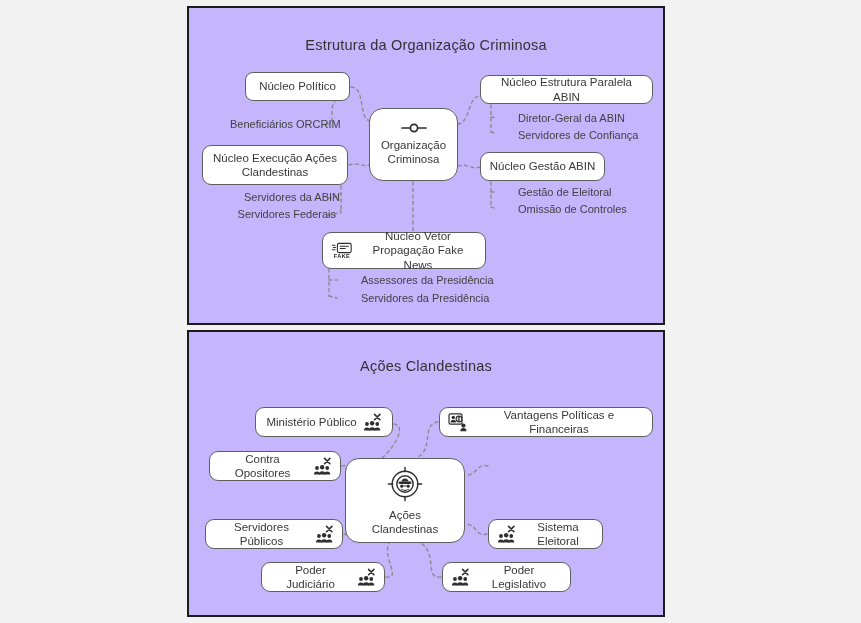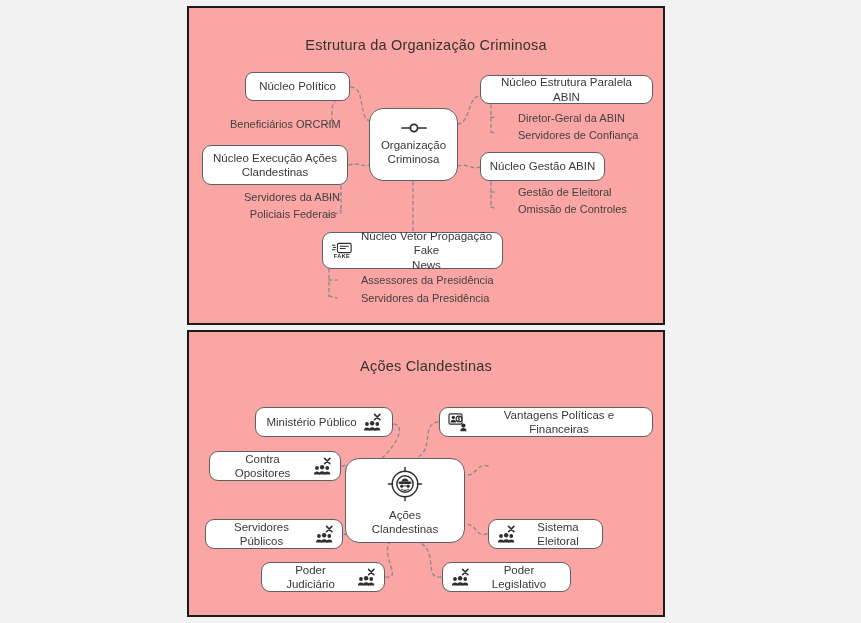--- a/index.html
+++ b/index.html
@@ -2,21 +2,21 @@
 <html><head>
 <meta charset="utf-8">
 <style>
   html,body{margin:0;padding:0;}
   body{
     width:861px;height:623px;position:relative;overflow:hidden;
     background:#f2f2f2;
     font-family:"Liberation Sans", sans-serif;
   }
   .panel{
-    position:absolute;background:#fca5a5;border:2px solid #1b1b1b;box-sizing:content-box;
+    position:absolute;background:#c4b5fd;border:2px solid #1b1b1b;box-sizing:content-box;
   }
   #panel1{left:187px;top:6px;width:474px;height:315px;}
   #panel2{left:187px;top:330px;width:474px;height:283px;}
   .ptitle{
     position:absolute;left:0;right:0;text-align:center;
     font-size:14.5px;color:#333;letter-spacing:.2px;
   }
   #panel1 .ptitle{top:29px;}
   #panel2 .ptitle{top:26px;}
   .connectors{position:absolute;left:0;top:0;width:100%;height:100%;pointer-events:none;}
@@ -117,21 +117,21 @@
   </div>
 
   <div class="leaf r" style="left:25px;top:110px;width:108px;">Beneficiários ORCRIM</div>
 
   <div class="node" style="left:13px;top:137px;width:146px;height:40px;">
     <span>Núcleo Execução Ações
 Clandestinas</span>
   </div>
 
   <div class="leaf r" style="left:27px;top:183px;width:108px;">Servidores da ABIN</div>
-  <div class="leaf r" style="left:23px;top:200px;width:108px;">Policiais Federais</div>
+  <div class="leaf r" style="left:23px;top:200px;width:108px;">Servidores Federais</div>
 
   <div class="node center-node" style="left:180px;top:100px;width:89px;height:73px;">
     <svg class="icon" width="26" height="10">
         <use href="#sym-commit-node"></use>
       </svg>
     <span>Organização
 Criminosa</span>
   </div>
 
   <div class="node" style="left:291px;top:67px;width:173px;height:29px;">
@@ -139,21 +139,21 @@
   </div>
   <div class="leaf" style="left:313px;top:104px;">Diretor-Geral da ABIN</div>
   <div class="leaf" style="left:313px;top:121px;">Servidores de Confiança</div>
 
   <div class="node" style="left:291px;top:144px;width:125px;height:29px;">
     <span>Núcleo Gestão ABIN</span>
   </div>
   <div class="leaf" style="left:313px;top:178px;">Gestão de Eleitoral</div>
   <div class="leaf" style="left:313px;top:195px;">Omissão de Controles</div>
 
-  <div class="node" style="left:133px;top:224px;width:181px;height:37px;">
+  <div class="node" style="left:133px;top:224px;width:164px;height:37px;">
     <span class="fake-wrap">
       <svg class="icon" width="22" height="12">
           <use href="#sym-fake-news"></use>
         </svg>
       <span class="fake-caption">FAKE</span>
     </span>
     <span>Núcleo Vetor Propagação Fake
 News</span>
   </div>
   <div class="leaf" style="left:156px;top:266px;">Assessores da Presidência</div>

